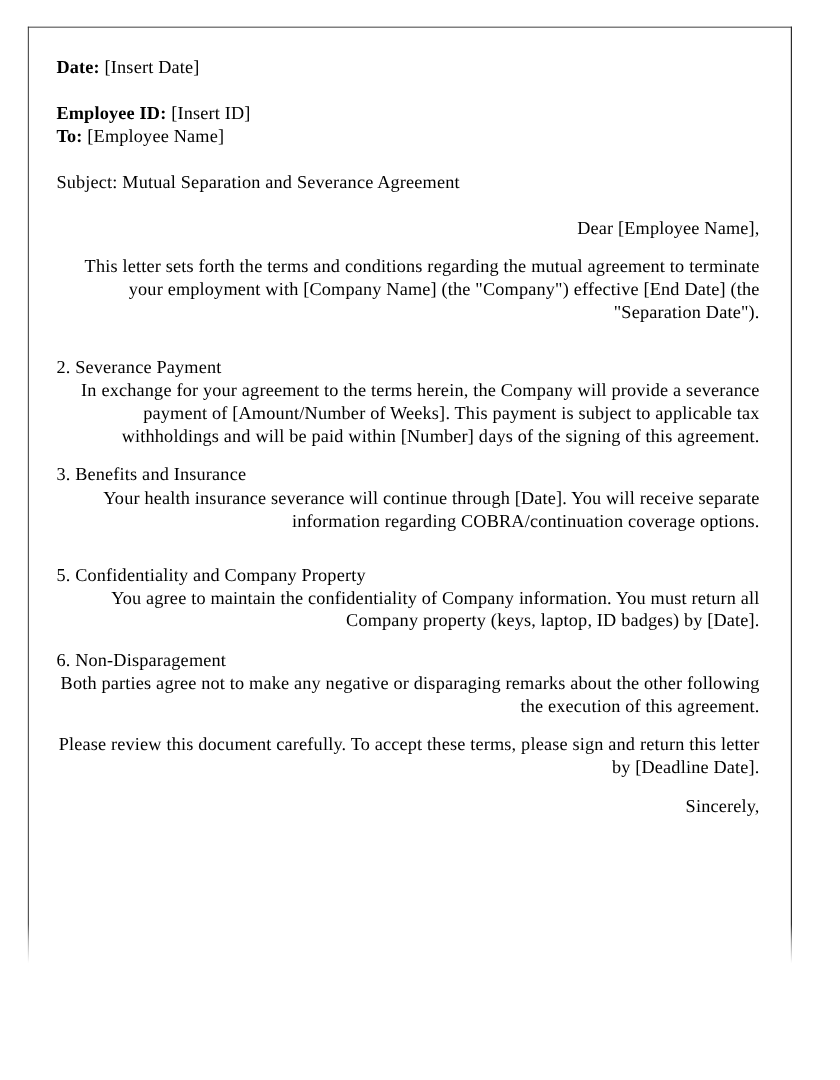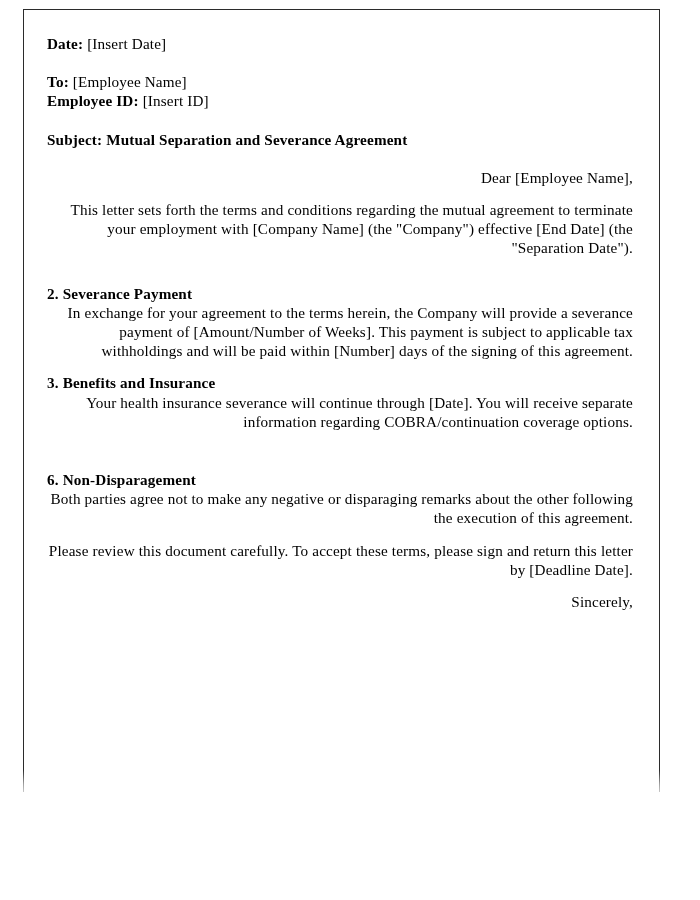--- a/index.html
+++ b/index.html
@@ -13,21 +13,21 @@
     height: 900px;
     font-family: "Liberation Serif", "DejaVu Serif", serif;
     color: #000000;
     overflow: hidden;
   }
 
   
   .page-wrap {
     position: absolute;
     left: 23px;
-    top: 9px;
+    top: 22px;
     width: 639px;
     height: 783px;
     overflow: hidden;
   }
   .page {
     position: absolute;
     left: 0;
     top: 0;
     width: 637px;
     height: 900px;
@@ -66,21 +66,21 @@
     font-size: 15.2px;
     line-height: 19.2px;
     letter-spacing: 0.01em;
   }
   .para {
     margin: 0;
     text-align: right;
   }
   .heading {
     margin: 0;
-    font-weight: bold;
+    font-weight: normal;
   }
   .line {
     margin: 0;
   }
   .lbl {
     font-weight: bold;
   }
   .val {
     font-weight: normal;
   }
@@ -97,27 +97,27 @@
   <div class="page">
 
     <div class="line">
       <span class="lbl">Date:</span>
       <span class="val">[Insert Date]</span>
     </div>
 
     <div class="gap-lg"></div>
 
     <div class="line">
-      <span class="lbl">To:</span>
-      <span class="val">[Employee Name]</span>
+      <span class="lbl">Employee ID:</span>
+      <span class="val">[Insert ID]</span>
     </div>
 
     <div class="line">
-      <span class="lbl">Employee ID:</span>
-      <span class="val">[Insert ID]</span>
+      <span class="lbl">To:</span>
+      <span class="val">[Employee Name]</span>
     </div>
 
     <div class="gap-lg"></div>
 
     <div class="heading">Subject: Mutual Separation and Severance Agreement</div>
 
     <div class="gap-lg"></div>
 
     <p class="para">Dear [Employee Name],</p>
 
@@ -141,20 +141,22 @@
       <div class="heading">3. Benefits and Insurance</div>
       <p class="para">Your health insurance severance will continue through [Date]. You will receive separate information regarding COBRA/continuation coverage options.</p>
     </div>
 
     <div class="gap-md"></div>
 
 
     <div class="gap-md"></div>
 
     <div class="block">
+      <div class="heading">5. Confidentiality and Company Property</div>
+      <p class="para">You agree to maintain the confidentiality of Company information. You must return all Company property (keys, laptop, ID badges) by [Date].</p>
     </div>
 
     <div class="gap-md"></div>
 
     <div class="block">
       <div class="heading">6. Non-Disparagement</div>
       <p class="para">Both parties agree not to make any negative or disparaging remarks about the other following the execution of this agreement.</p>
     </div>
 
     <div class="gap-md"></div>

